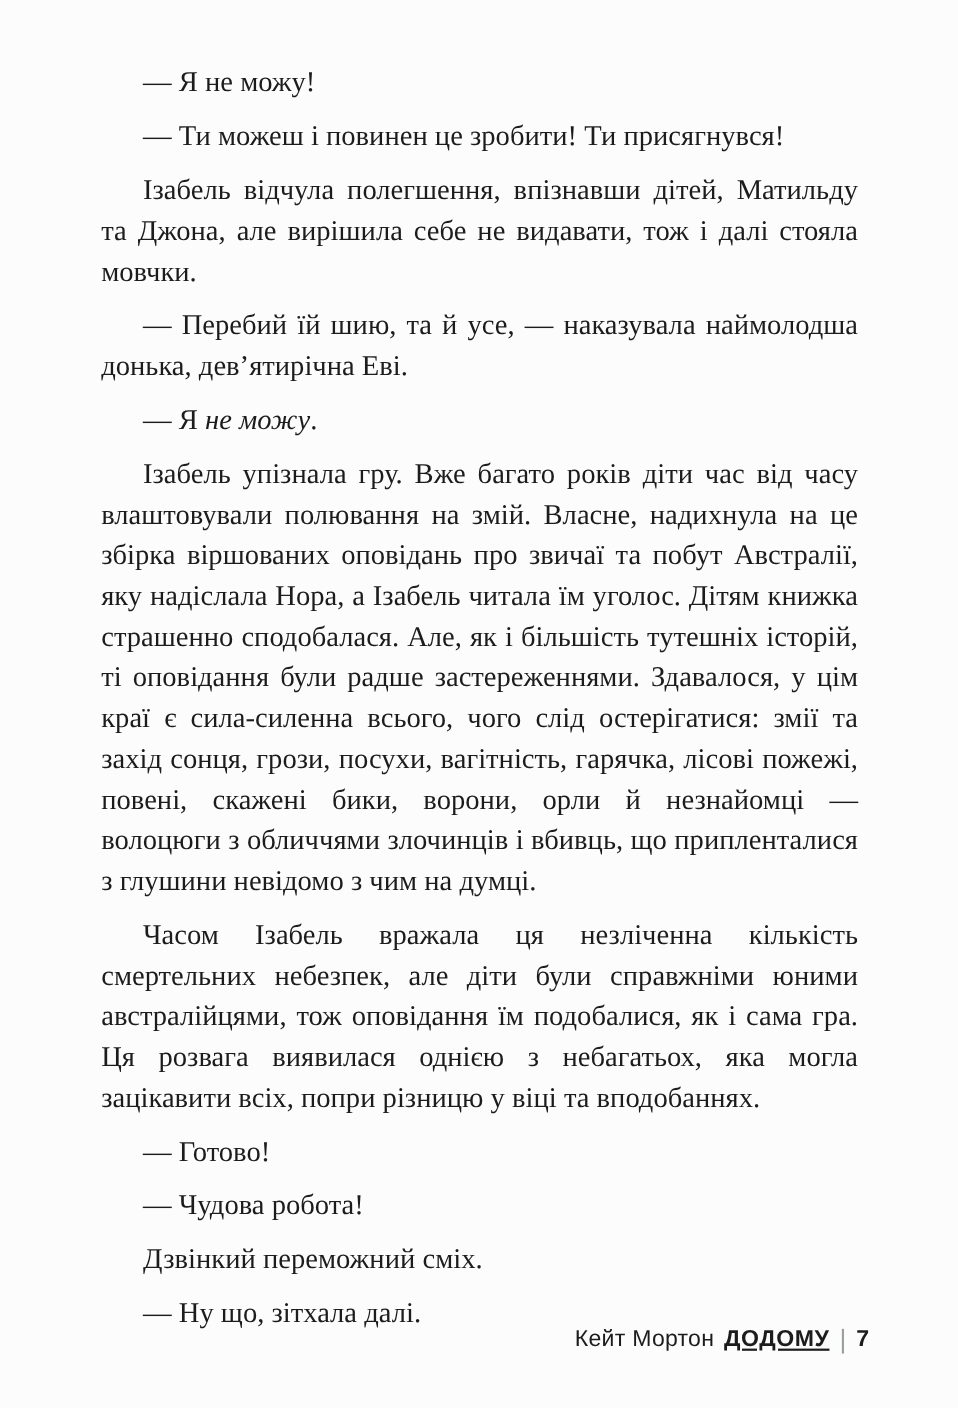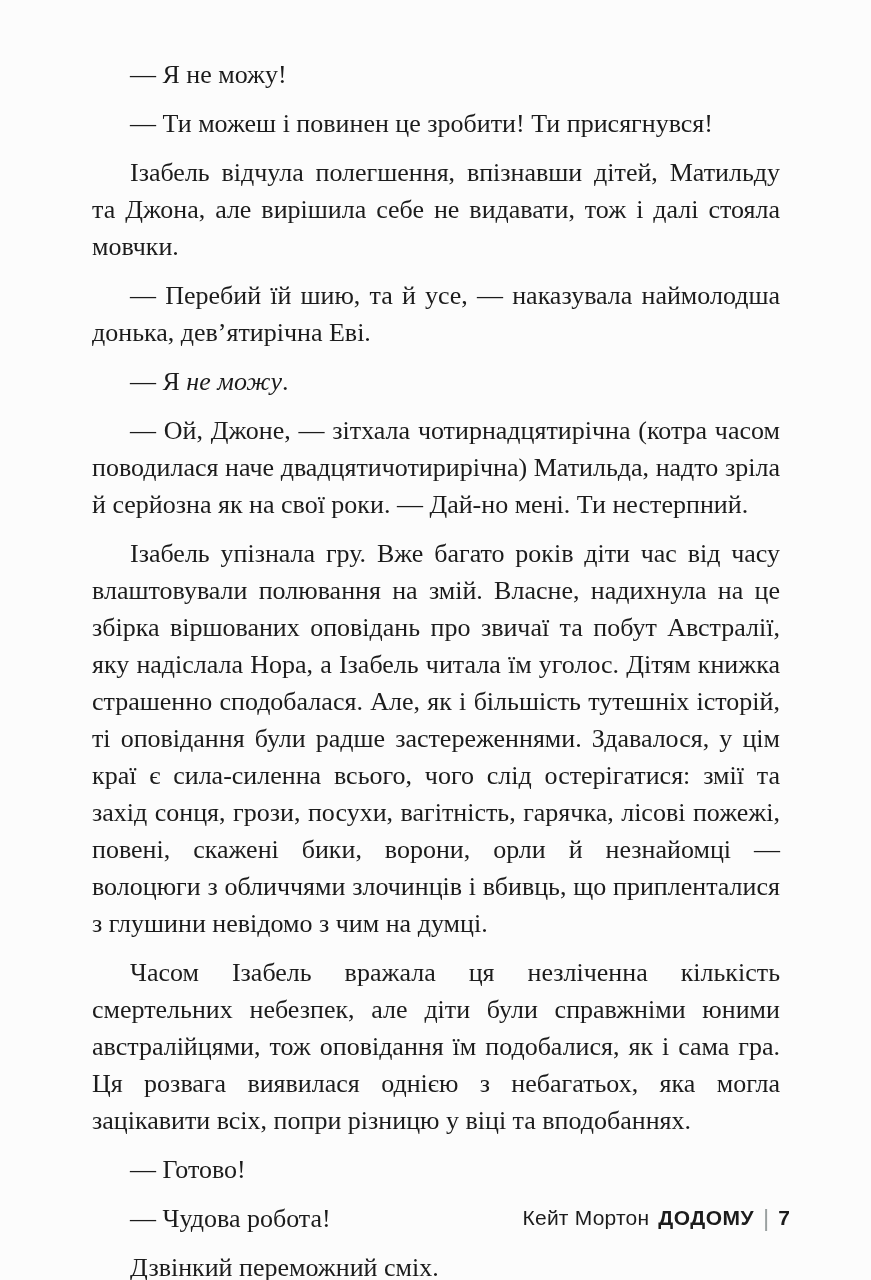--- a/index.html
+++ b/index.html
@@ -43,41 +43,41 @@
     gap: 9px;
     white-space: nowrap;
   }
   .footer .author {
     font-weight: 400;
     letter-spacing: 0.2px;
   }
   .footer .title {
     font-weight: 700;
     letter-spacing: 0.5px;
+    text-decoration: underline;
   }
   .footer .sep {
     color: var(--separator, #9aa0a0);
     font-weight: 300;
     font-size: 24px;
     line-height: 1;
   }
   .footer .pagenum {
     font-weight: 700;
   }
 </style>
 </head>
 <body style="--paper: #fcfcfc; --ink: #1c1c1c; --separator: #9aa0a0;">
 
 <div class="text-block">
     <p class="para"><span>— Я не можу!</span></p>
     <p class="para"><span>— Ти можеш і повинен це зробити! Ти присягнувся!</span></p>
     <p class="para"><span>Ізабель відчула полегшення, впізнавши дітей, Матильду та Джона, але вирішила себе не видавати, тож і далі стояла мовчки.</span></p>
     <p class="para"><span>— Перебий їй шию, та й усе, — наказувала наймолодша донька, дев’ятирічна Еві.</span></p>
     <p class="para"><span>— Я </span><span class="seg-italic">не можу</span><span>.</span></p>
-    <p class="para"><span>— Ой, Джоне, — зітхала чотирнадцятирічна (котра часом поводилася наче двадцятичотирирічна) Матильда, надто зріла й серйозна як на свої роки. — Дай-но мені. Ти нестерпний.</span></p>
     <p class="para"><span>Ізабель упізнала гру. Вже багато років діти час від часу влаштовували полювання на змій. Власне, надихнула на це збірка віршованих оповідань про звичаї та побут Австралії, яку надіслала Нора, а Ізабель читала їм уголос. Дітям книжка страшенно сподобалася. Але, як і більшість тутешніх історій, ті оповідання були радше застереженнями. Здавалося, у цім краї є сила-силенна всього, чого слід остерігатися: змії та захід сонця, грози, посухи, вагітність, гарячка, лісові пожежі, повені, скажені бики, ворони, орли й незнайомці — волоцюги з обличчями злочинців і вбивць, що припленталися з глушини невідомо з чим на думці.</span></p>
     <p class="para"><span>Часом Ізабель вражала ця незліченна кількість смертельних небезпек, але діти були справжніми юними австралійцями, тож оповідання їм подобалися, як і сама гра. Ця розвага виявилася однією з небагатьох, яка могла зацікавити всіх, попри різницю у віці та вподобаннях.</span></p>
     <p class="para"><span>— Готово!</span></p>
     <p class="para"><span>— Чудова робота!</span></p>
     <p class="para"><span>Дзвінкий переможний сміх.</span></p>
     <p class="para"><span>— Ну що, зітхала далі.</span></p>
   </div>
 
 <div class="footer">
   <span class="author">Кейт Мортон</span>

